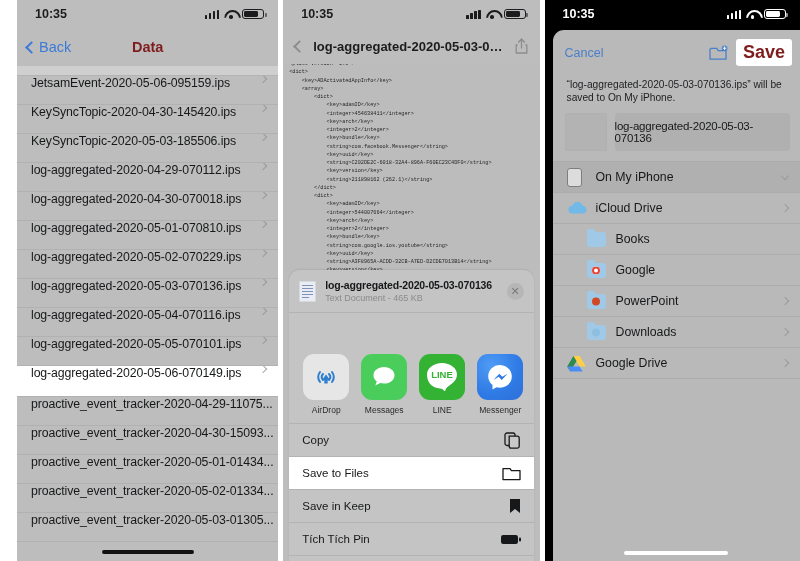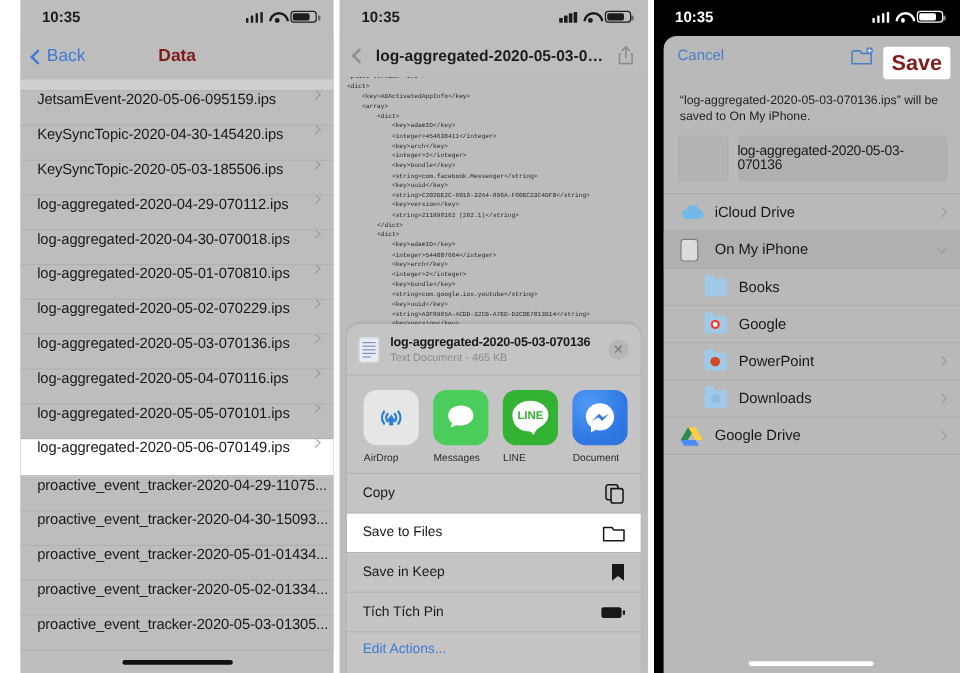--- a/index.html
+++ b/index.html
@@ -97,21 +97,21 @@
   .doc-ic i:nth-child(1){top:4px;} .doc-ic i:nth-child(2){top:7px;}
   .doc-ic i:nth-child(3){top:10px;} .doc-ic i:nth-child(4){top:13px;}
   .doc-ic i:nth-child(5){top:16px; right:7px;}
   .sheet-fname { font-size:10.5px; font-weight:bold; color:#17181a; letter-spacing:-.15px;}
   .sheet-sub { font-size:9px; color:#8b8b8b; margin-top:2px;}
   .sheet-close { margin-left:auto; width:17px; height:17px; border-radius:50%;
     background:#b6b6b6; display:flex; align-items:center; justify-content:center;
     color:#7a7a7a; font-size:11px; cursor:pointer;}
 
   .apps { display:flex; gap:12px; padding: 12px 0 8px 14px; overflow:hidden; }
-  .app { width: 46px; flex:0 0 auto; cursor:pointer;}
+  .app { width: 46px; flex:0 0 auto; text-align:center; cursor:pointer;margin-top:29px;}
   .app .ic { width:46px; height:46px; border-radius:11px; display:flex;
     align-items:center; justify-content:center; }
   .app .lbl { font-size:8.5px; color:#2a2b2d; margin-top:5px; white-space:nowrap;}
   .ic-airdrop { background:#e6e6e6; }
   .ic-messages{ background:#4bcd5c; }
   .ic-line    { background:#34b233; }
   .ic-messenger{ background: radial-gradient(circle at 30% 25%, #4f9bf5 0%, #2f7ae5 60%, #2f6fd8 100%); }
   .ic-chrome  { background:#ffffff; }
 
   .actions { border-top: 1px solid #b3b3b3; }
@@ -120,21 +120,21 @@
     cursor:pointer;}
   .action-row.highlight { background:#ffffff; }
   .action-row.edit { color:#3c7ad6; border-bottom:none; height:28px;}
   .home-ind { height: 18px; display:flex; align-items:center; justify-content:center; background:#c4c4c4;}
   .home-ind i { width: 92px; height: 4px; border-radius:2px; background:#111; display:block;}
 
   
   .panel-right { background:#000; }
   .r-sheet { position:absolute; left:8px; right:0; top:30px; bottom:0;
     background:#b9b9b9; border-radius: 11px 0 0 0; overflow:hidden; }
-  .r-nav { display:flex; padding: 9px 8px 9px 12px; gap:8px; }
+  .r-nav { display:flex; align-items:center; padding: 9px 8px 9px 12px; gap:8px; }
   .r-cancel { font-size:12.5px; color:#4a7fc9; cursor:pointer;}
   .newfolder { margin-left:auto; width:19px; height:16px; position:relative; cursor:pointer;}
   .r-save { background:#fff; color:#7f1d1d; font-size:18px; font-weight:bold;
     padding: 3px 7px; border-radius:3px; cursor:pointer;}
   .r-desc { font-size:10.2px; color:#1d1e20; padding: 3px 14px 0 14px; line-height:13px;}
   .r-fieldwrap { display:flex; margin: 9px 10px 0 12px; gap: 8px; align-items:stretch;}
   .r-thumb { width:42px; height:38px; background:#b3b3b3; border:1px solid #b0b0b0; border-radius:2px;}
   .r-field { flex:1; background:#b0b0b0; border-radius:4px; display:flex;
     align-items:center; justify-content:center; font-size:11.5px; color:#17181a;
     letter-spacing:-.2px; cursor:text; }
@@ -366,21 +366,21 @@
             </div>
             <div class="lbl">LINE</div>
           </div>
           <div class="app">
             <div class="ic ic-messenger">
               <svg width="32" height="32" viewBox="0 0 32 32">
                 <path d="M16 4C9.4 4 4.2 8.9 4.2 15.2c0 3.5 1.7 6.6 4.3 8.7v4.5l4-2.2c1.1.3 2.3.5 3.5.5 6.6 0 11.8-4.9 11.8-11.2S22.6 4 16 4z" fill="#fff"></path>
                 <path d="M9.4 18.9l5.9-6.2 3 3.1 5.3-3.1-5.9 6.2-3-3.1z" fill="#2f7ae5"></path>
               </svg>
             </div>
-            <div class="lbl">Document</div>
+            <div class="lbl">Messenger</div>
           </div>
           <div class="app">
             <div class="ic ic-chrome">
               <svg width="46" height="46" viewBox="0 0 46 46">
                 <circle cx="23" cy="23" r="18" fill="#fff"></circle>
                 <path d="M23 5a18 18 0 0 1 15.6 9H23a9 9 0 0 0-7.8 4.5L8 9.4A18 18 0 0 1 23 5z" fill="#ea4335"></path>
                 <path d="M8 9.4l7.2 9.1A9 9 0 0 0 20 31.6L13.4 40A18 18 0 0 1 8 9.4z" fill="#34a853"></path>
                 <path d="M38.6 14A18 18 0 0 1 13.4 40L20.9 27a9 9 0 0 0 10.2-13z" fill="#fbbc05"></path>
                 <circle cx="23" cy="23" r="7.5" fill="#fff"></circle>
                 <circle cx="23" cy="23" r="5.3" fill="#4285f4"></circle>
@@ -461,35 +461,35 @@
           <path d="M15.6 1.8 v2.8 M14.2 3.2 h2.8" stroke="#fff" stroke-width="0.9" stroke-linecap="round"></path>
         </svg>
         <span class="r-save">Save</span>
       </div>
       <div class="r-desc">“log-aggregated-2020-05-03-070136.ips” will be saved to On My iPhone.</div>
       <div class="r-fieldwrap">
         <span class="r-thumb"></span>
         <span class="r-field">log-aggregated-2020-05-03-070136</span>
       </div>
       <div class="loc-list" id="loclist">
+          <div class="loc-row sel">
+            <span style="display: flex; align-items: center; width: 20px; flex: 0 0 auto;">
+              <span class="phone-ic"></span>
+            </span>
+            <span class="nm">On My iPhone</span>
+            <span class="chev-d2"></span>
+          </div>
           <div class="loc-row">
             <span style="display: flex; align-items: center; width: 20px; flex: 0 0 auto;">
               <svg width="20" height="14" viewBox="0 0 20 14">
                 <path d="M5.3 12.5h10.2a3.7 3.7 0 0 0 .4-7.4A5.4 5.4 0 0 0 5.6 4.4 3.9 3.9 0 0 0 5.3 12.5z" fill="#72b9e8"></path>
               </svg>
             </span>
             <span class="nm">iCloud Drive</span>
             <span class="chev-r2"></span>
-          </div>
-          <div class="loc-row sel">
-            <span style="display: flex; align-items: center; width: 20px; flex: 0 0 auto;">
-              <span class="phone-ic"></span>
-            </span>
-            <span class="nm">On My iPhone</span>
-            <span class="chev-d2"></span>
           </div>
           <div class="loc-row indent">
             <span style="display: flex; align-items: center; width: 20px; flex: 0 0 auto;">
               <span class="folder"></span>
             </span>
             <span class="nm">Books</span>
           </div>
           <div class="loc-row indent">
             <span style="display: flex; align-items: center; width: 20px; flex: 0 0 auto;">
               <span class="folder">

